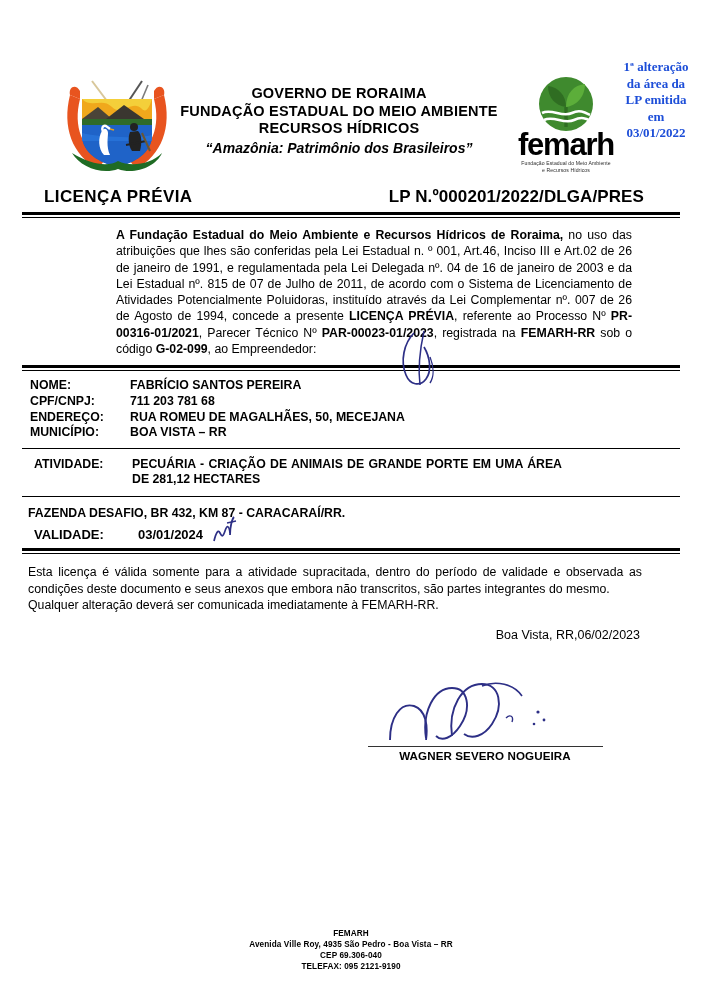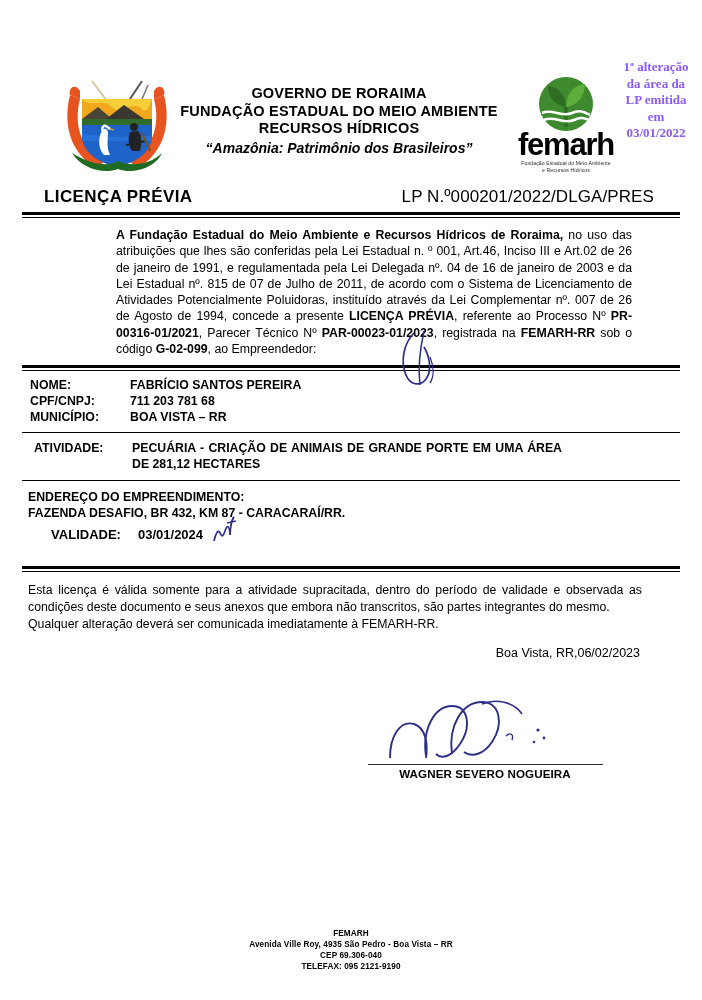--- a/index.html
+++ b/index.html
@@ -72,21 +72,21 @@
   }
   .alteracao {
     position: absolute;
     left: 612px; top: 4px;
     width: 88px;
     text-align: center;
     font-family: "Liberation Serif", serif;
     font-weight: bold;
     font-size: 13px;
     line-height: 16.5px;
-    color: #8b5cf6;
+    color: #1d4ed8;
   }
 
   
   .rule-double {
     margin: 0 22px;
     border-top: 3px solid #000;
     padding-top: 2px;
   }
   .rule-double::after {
     content: "";
@@ -105,24 +105,24 @@
     align-items: baseline;
   }
   .title-left {
     font-size: 17px;
     font-weight: bold;
     letter-spacing: .4px;
     margin-left: 22px;
   }
   .title-right {
     font-size: 17px;
-    font-weight: normal;
+    font-weight: bold;
     letter-spacing: .1px;
     margin-left: auto;
-    margin-right: 26px;
+    margin-right: 36px;
     padding-left: 16px;
   }
 
   
   .intro {
     margin: 9px 70px 8px 116px;
     font-size: 12.3px;
     line-height: 16.3px;
     text-align: justify;
     position: relative;
@@ -158,28 +158,27 @@
   }
 
   .enterprise {
     margin: 8px 22px 4px 22px;
     font-size: 12.3px;
     line-height: 16px;
     font-weight: bold;
     padding-left: 6px;
   }
   .validity {
-    margin: 6px 22px 24px 22px;
+    margin: 6px 22px 6px 22px;
     display: flex;
     font-size: 13px;
     font-weight: bold;
     padding-left: 12px;
     position: relative;
     align-items: center;
-    text-align: center;
   }
   .validity .v-label { width: 104px; flex: 0 0 104px; }
 
   
   .closing {
     margin: 10px 60px 0 22px;
     font-size: 12.3px;
     line-height: 16.6px;
     text-align: justify;
     padding-left: 6px;
@@ -332,36 +331,39 @@
   <div class="fields">
     <div class="field-row">
       <div class="field-label">NOME:</div>
       <div class="field-value">FABRÍCIO SANTOS PEREIRA</div>
     </div>
     <div class="field-row">
       <div class="field-label">CPF/CNPJ:</div>
       <div class="field-value">711 203 781 68</div>
     </div>
     <div class="field-row">
+      <div class="field-label">ENDEREÇO:</div>
+      <div class="field-value">RUA ROMEU DE MAGALHÃES, 50, MECEJANA</div>
+    </div>
+    <div class="field-row">
       <div class="field-label">MUNICÍPIO:</div>
       <div class="field-value">BOA VISTA – RR</div>
     </div>
   </div>
 
   <div class="rule-single"></div>
 
   <div class="activity">
     <div class="field-label">ATIVIDADE:</div>
     <div class="act-text">PECUÁRIA - CRIAÇÃO DE ANIMAIS DE GRANDE PORTE EM UMA ÁREA DE 281,12 HECTARES</div>
   </div>
 
   <div class="rule-single"></div>
 
   <div class="enterprise">
-    <div>ENDEREÇO DO EMPREENDIMENTO:</div>
     <div>FAZENDA DESAFIO,  BR 432, KM 87 - CARACARAÍ/RR.</div>
   </div>
 
   <div class="validity">
     <div class="v-label">VALIDADE:</div>
     <div>03/01/2024</div>
     <svg class="ink" style="left:186px; top:-14px;" width="34" height="34" viewBox="0 0 34 34">
       <path d="M6 28 C 8 20, 10 16, 12 20 C 14 24, 15 24, 17 18 C 19 12, 21 12, 22 20" stroke="#2d2f86" stroke-width="1.7" fill="none"></path>
       <path d="M22 22 C 22 14, 24 6, 26 4" stroke="#2d2f86" stroke-width="1.8" fill="none"></path>
       <path d="M19 10 L 28 8" stroke="#2d2f86" stroke-width="1.4" fill="none"></path>

